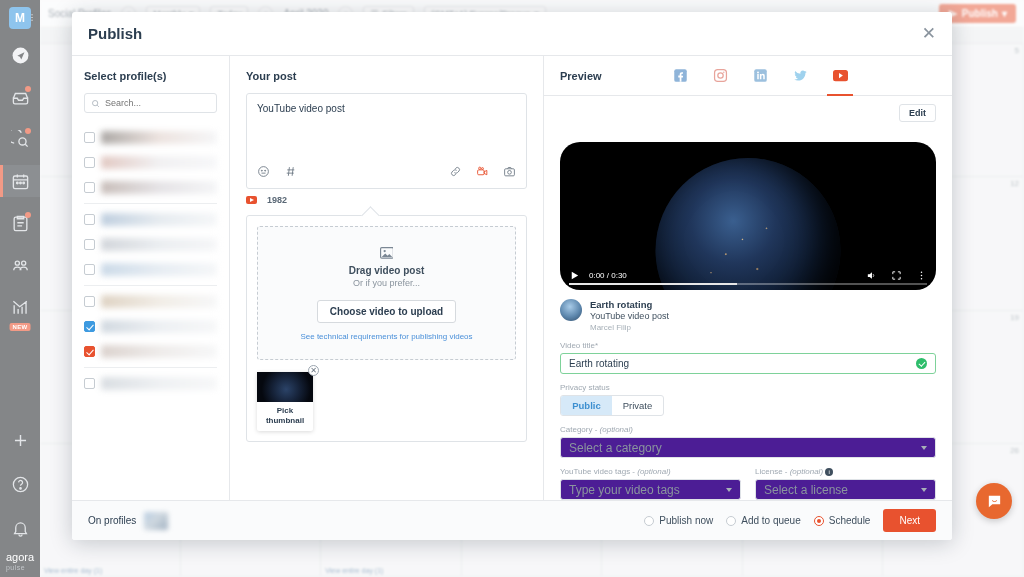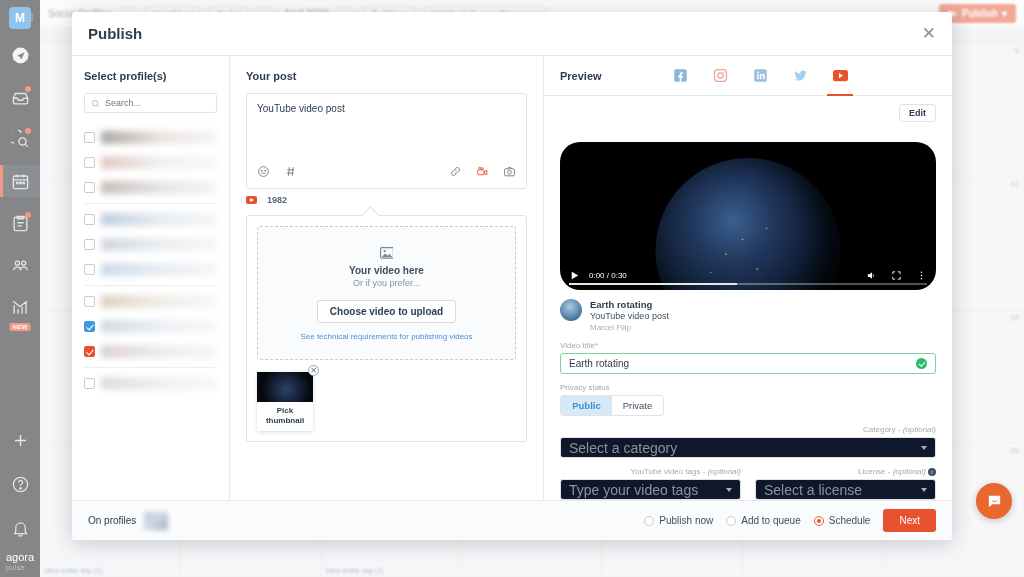--- a/index.html
+++ b/index.html
@@ -241,24 +241,24 @@
     margin-left: auto; width: 11px; height: 11px; border-radius: 50%; background: #2ebd6b;
     display: flex; align-items: center; justify-content: center;
   }
   .ok-badge::after { content: ""; width: 3px; height: 5px; border: solid #fff; border-width: 0 1.4px 1.4px 0; transform: rotate(42deg) translate(-0.5px,-0.5px); }
 
   .seg { display: flex; width: 104px; border: 1px solid #dfe3e7; border-radius: 3px; overflow: hidden; justify-content: flex-end; }
   .seg div { flex: 1; text-align: center; font-size: 9.5px; padding: 4px 0; color: #3f4f5e; }
   .seg .on { background: #d6e9f8; color: #3d8fd0; font-weight: bold; }
 
   .fld-grid { display: flex; gap: 14px; margin-top: 9px; }
-  .fld-grid > div { flex: 1; text-align: right; }
+  .fld-grid > div { flex: 1; }
   .sel {
     border: 1px solid #dfe3e7; border-radius: 3px; height: 21px; display: flex;
-    align-items: center; padding: 0 8px; font-size: 14px; color: #8a949e; background: #0f172a;
+    align-items: center; padding: 0 8px; font-size: 12px; color: #8a949e; background: #4c1d95;
   }
   .sel .caret { margin-left: auto; border-left: 3.5px solid transparent; border-right: 3.5px solid transparent;
     border-top: 4px solid #a7b0b8; }
   .info-i { display: inline-flex; width: 8px; height: 8px; border-radius: 50%; background: #3f4f5e;
     color: #fff; font-size: 6px; align-items: center; justify-content: center; vertical-align: middle; margin-left: 2px; }
 
   
   .m-foot {
     height: 40px; border-top: 1px solid #e6e8eb; background: #fafbfc;
     display: flex; align-items: center; padding: 0 16px; flex-shrink: 0;
@@ -571,21 +571,21 @@
 
         <div class="drop-card">
           <div class="dropzone">
             <div class="dz-ico">
               <svg viewBox="0 0 24 20" fill="currentColor">
                   <rect x="1" y="1" width="22" height="18" rx="2" fill="none" stroke="currentColor" stroke-width="2"></rect>
                   <circle cx="8" cy="7" r="2"></circle>
                   <path d="M3 17l6-6 4 4 3-3 5 5z"></path>
                 </svg>
             </div>
-            <div class="dz-t1">Your video here</div>
+            <div class="dz-t1">Drag video post</div>
             <div class="dz-t2">Or if you prefer...</div>
             <div class="dz-btn">Choose video to upload</div>
             <a class="dz-link">See technical requirements for publishing videos</a>
           </div>
 
           <div class="thumb-wrap">
             <div class="thumb-x">✕</div>
             <div class="thumb-card">
               <div class="thumb-img"></div>
               <div class="thumb-lbl">Pick thumbnail</div>

